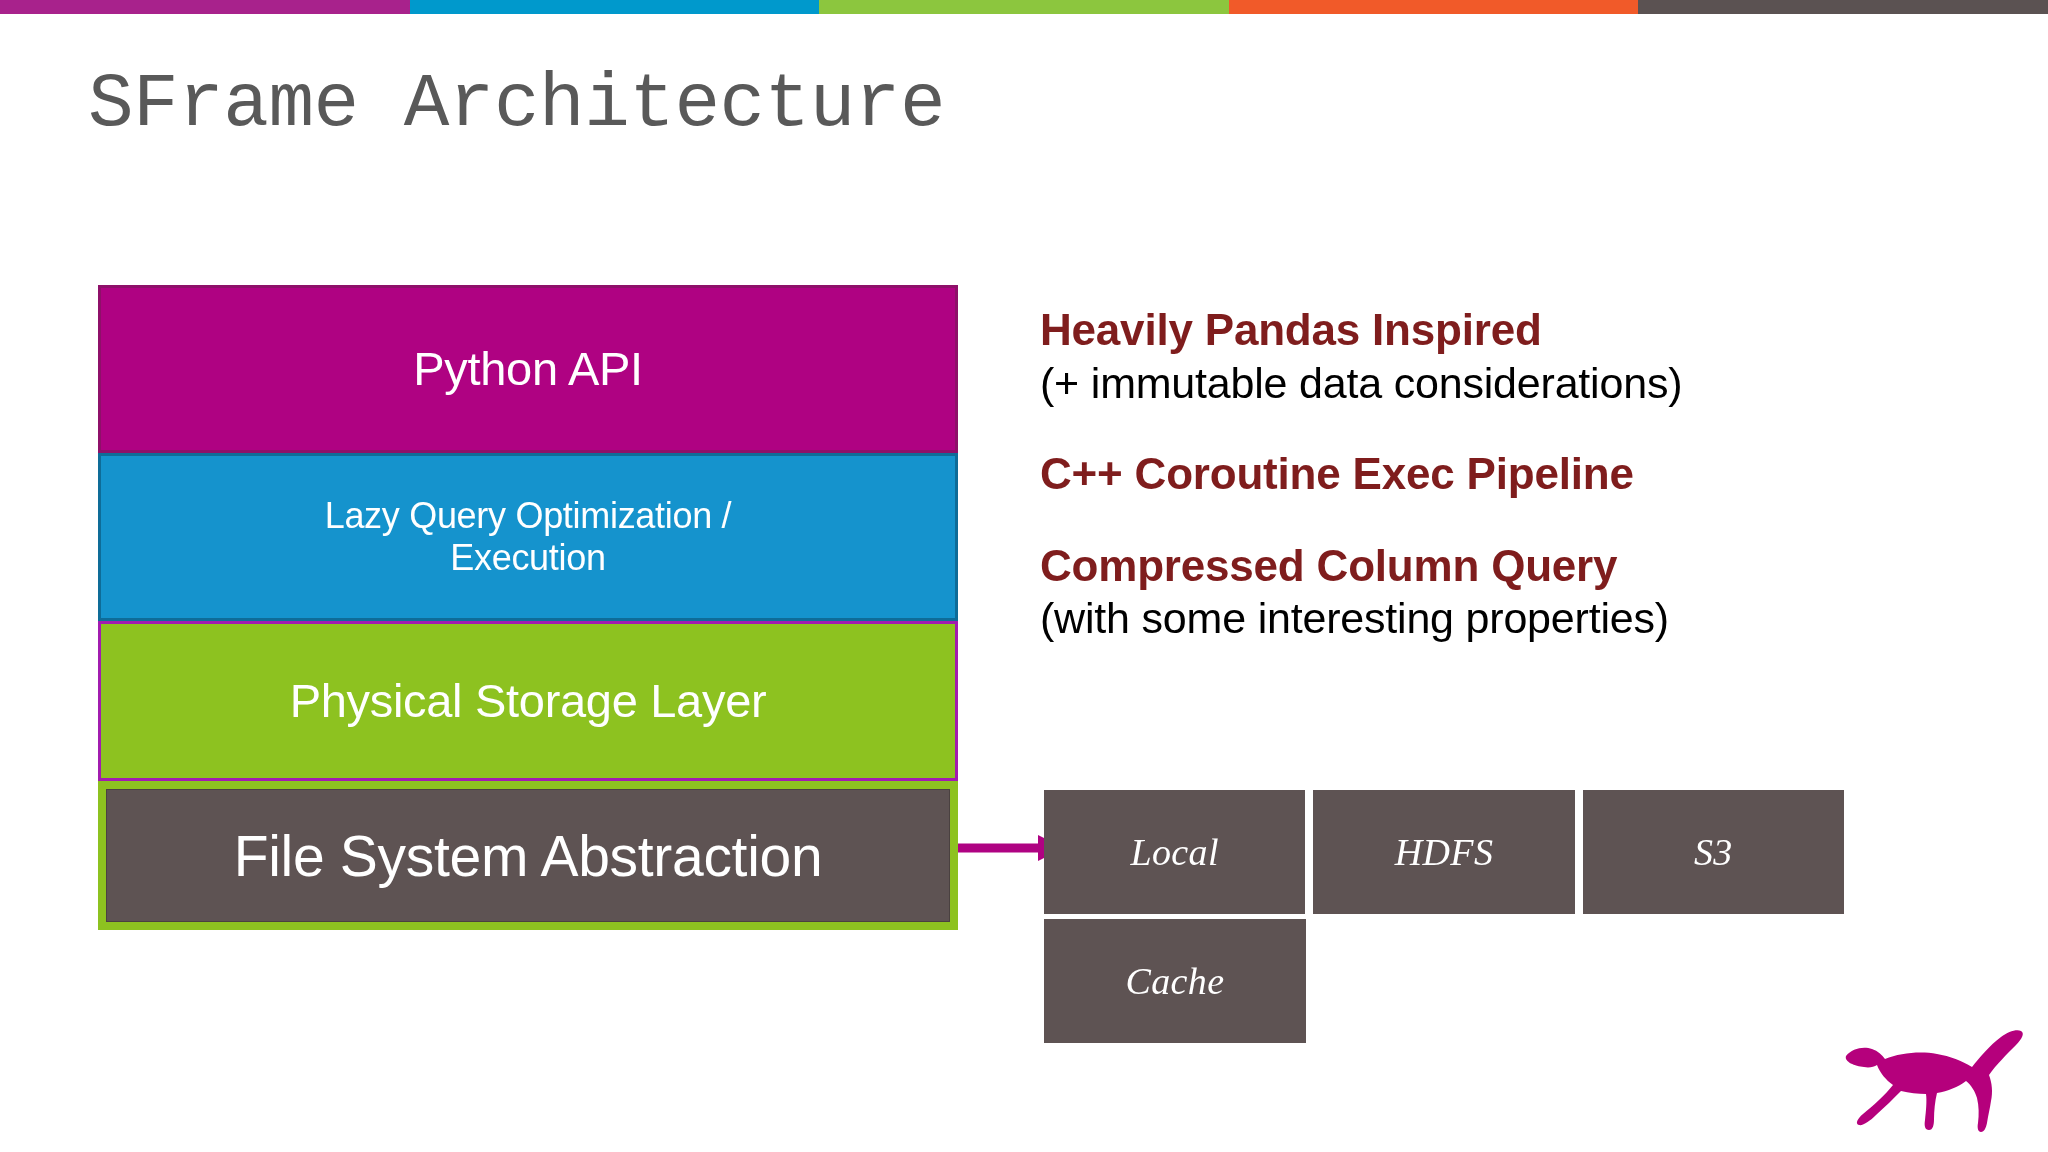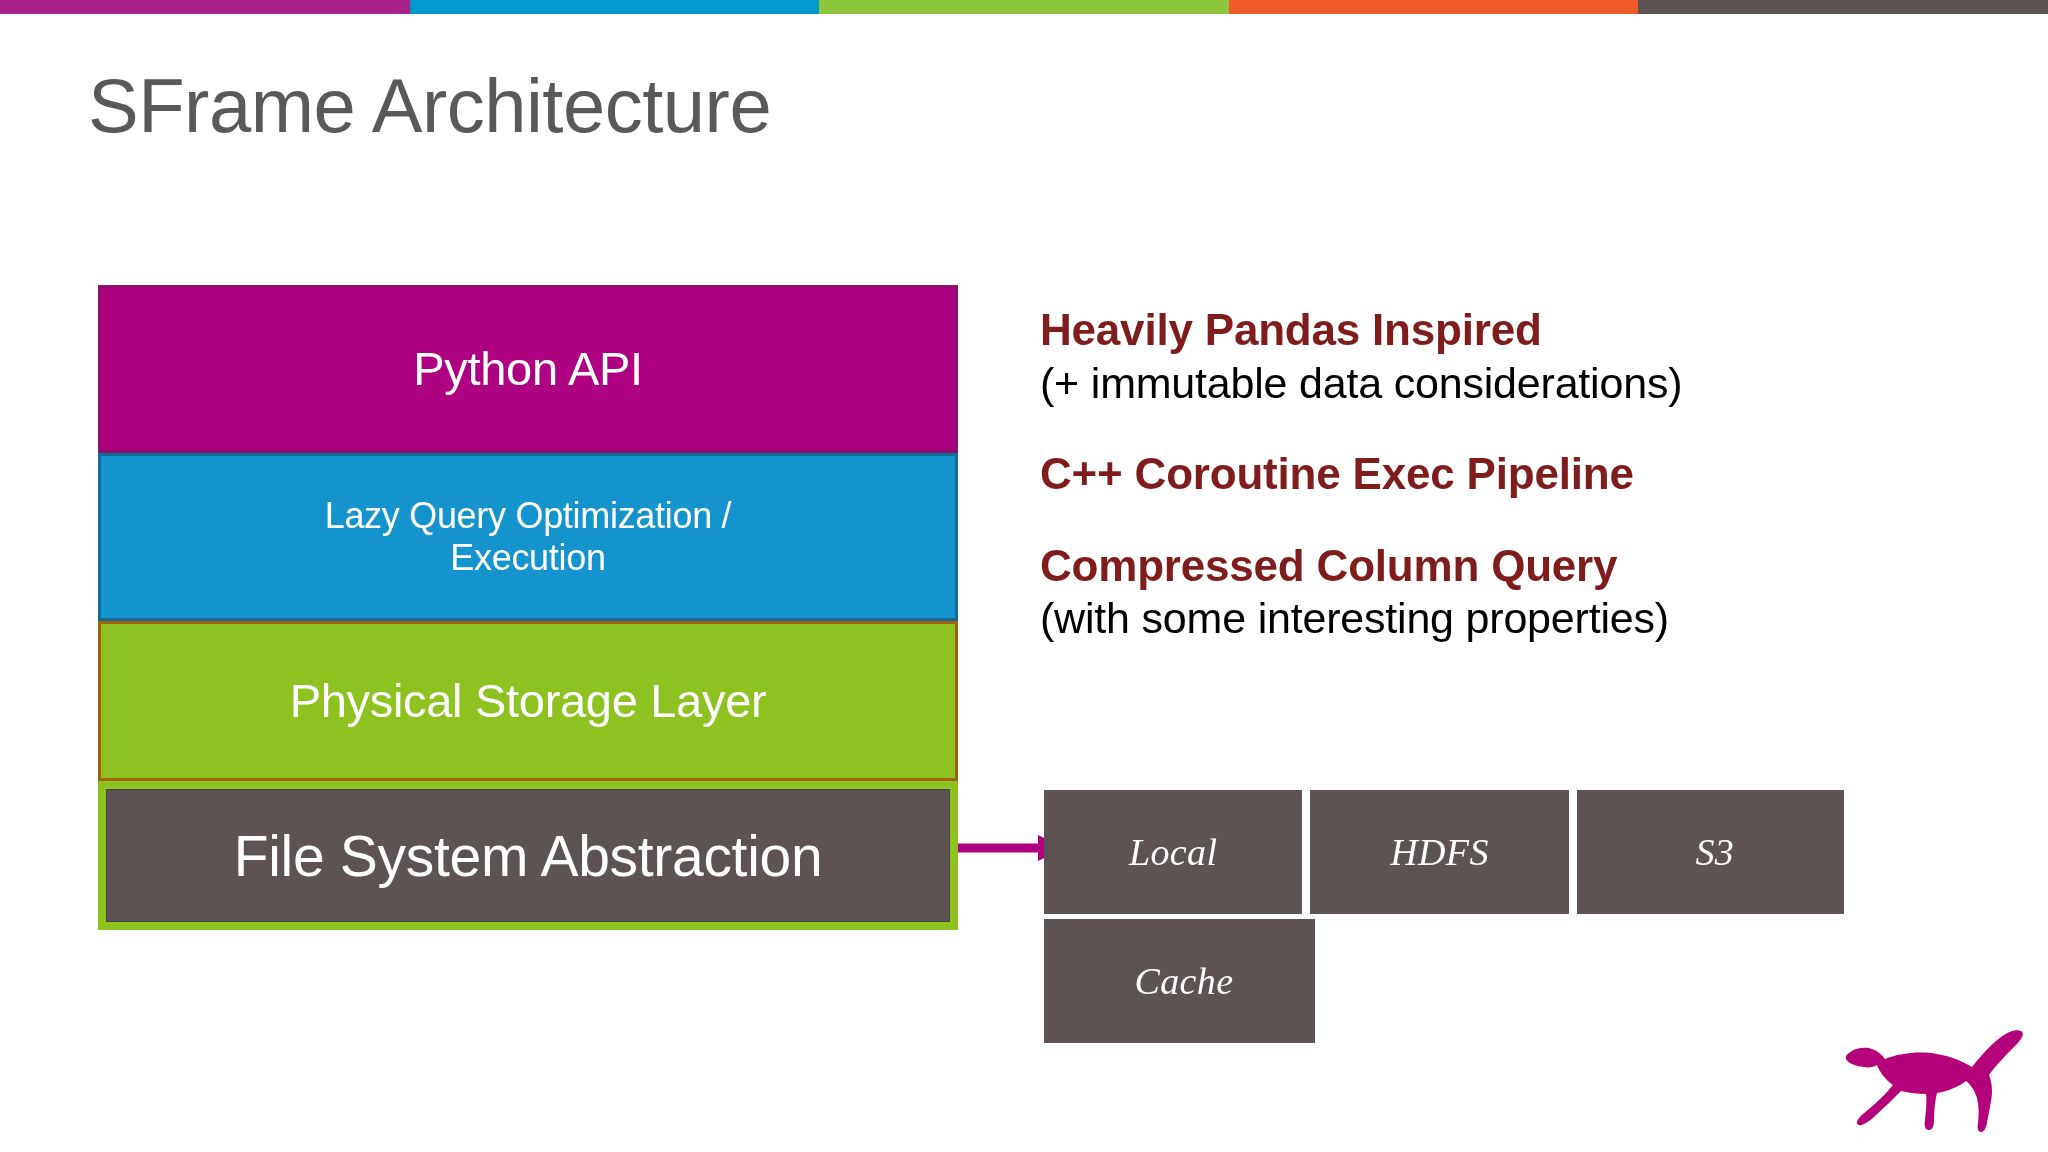--- a/index.html
+++ b/index.html
@@ -29,21 +29,21 @@
 
   
   #slide-title {
     position: absolute;
     left: 88px;
     top: 62px;
     font-size: 76px;
     font-weight: 400;
     letter-spacing: -0.5px;
     color: #595959;
-    font-family: Liberation Sans, sans-serif;
+    font-family: Liberation Mono, monospace;
     white-space: nowrap;
   }
 
   
   #stack {
     position: absolute;
     left: 98px;
     top: 285px;
     width: 860px;
     height: 645px;
@@ -74,21 +74,21 @@
     top: 168px;
     height: 168px;
     background: #1593CD;
     border: 3px solid #0E6C98;
     font-size: 36px;
   }
   #layer-physical {
     top: 336px;
     height: 160px;
     background: #8DC220;
-    border: 3px solid #a16207;
+    border: 3px solid #a21caf;
   }
   
   #layer-fs-frame {
     position: absolute;
     left: 0;
     top: 496px;
     width: 860px;
     height: 149px;
     background: #8DC220;
     border: 0;
@@ -162,21 +162,21 @@
     margin-right: 8px;
     background: #5E5353;
     color: #ffffff;
     display: flex;
     align-items: center;
     justify-content: center;
     font-family: "Liberation Serif", serif;
     font-size: 38px;
     letter-spacing: 0.4px;
   }
-  .sbox:last-child { margin-right: 0; padding-left: 9px; }
+  .sbox:last-child { margin-right: 0; }
 
   
   #logo {
     position: absolute;
     left: 1838px;
     top: 1028px;
     width: 190px;
     height: 110px;
   }
 </style>

